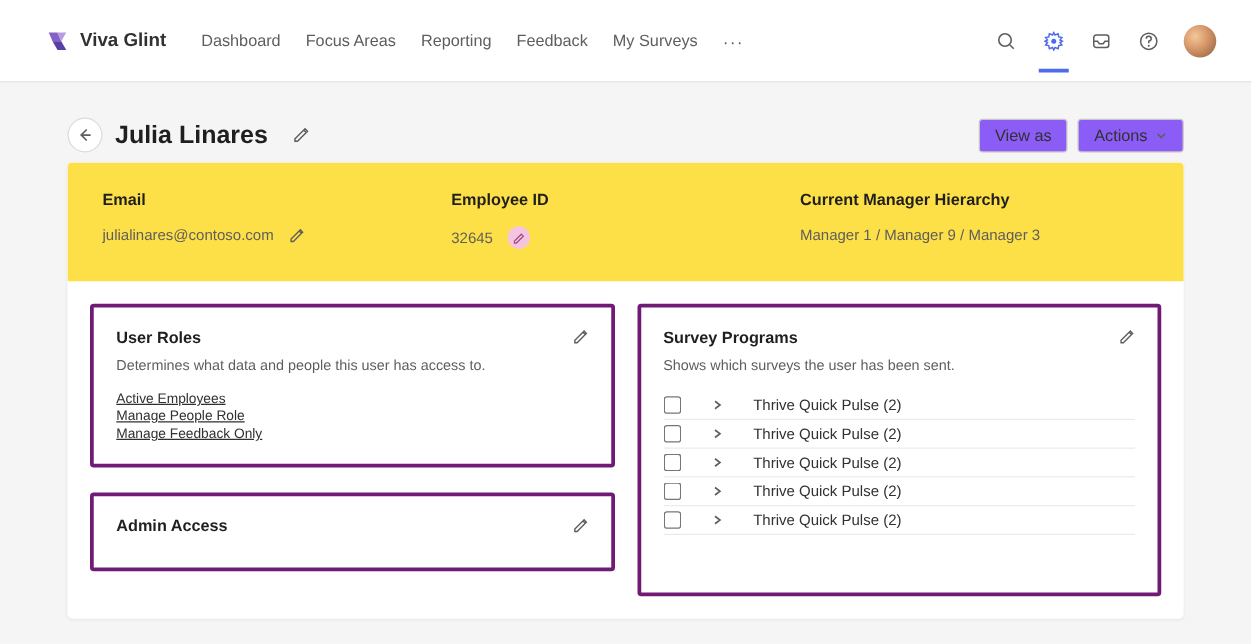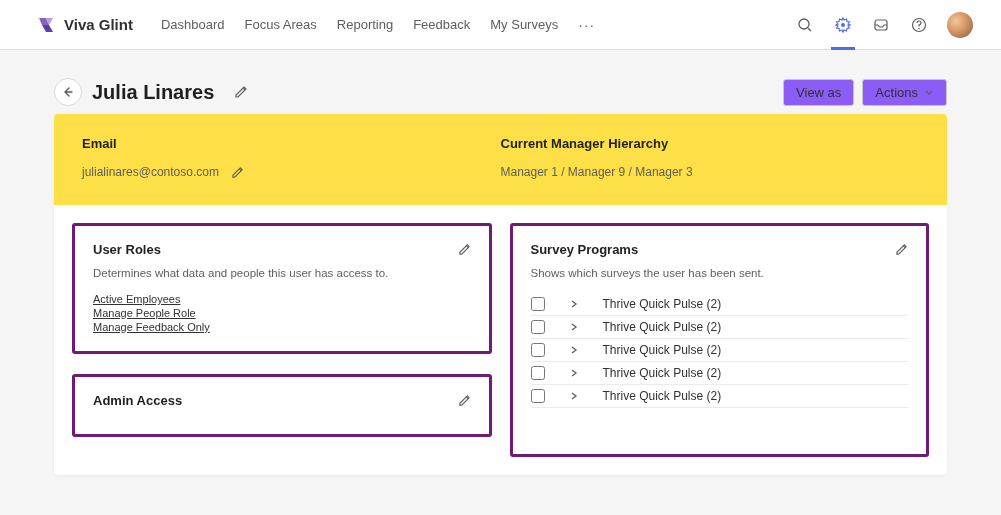--- a/index.html
+++ b/index.html
@@ -9,21 +9,21 @@
     color: #323130;
     font-size: 13px;
     width: 1001px;
     height: 515px;
     overflow: hidden;
   }
 
   
   .topnav {
     background: #fff;
-    height: 50px;
+    height: 66px;
     display: flex;
     align-items: center;
     padding: 0 28px 0 36px;
     border-bottom: 1px solid #e1dfdd;
   }
   .brand {
     display: flex;
     align-items: center;
     gap: 8px;
     margin-right: 28px;
@@ -319,20 +319,31 @@
         <div class="info-value">
           <span>julialinares@contoso.com</span>
           <span class="pencil-icon">
             <svg width="13" height="13" viewBox="0 0 14 14">
                 <path d="M2 12 L2 10 L9 3 L11 5 L4 12 Z M9 3 L10 2 L12 4 L11 5" stroke="#605e5c" stroke-width="1.2" fill="none"></path>
               </svg>
           </span>
         </div>
       </div>
       <div class="info-col">
+        <div class="info-label">Employee ID</div>
+        <div class="info-value">
+          <span>32645</span>
+          <span class="edit-chip">
+            <svg width="11" height="11" viewBox="0 0 14 14">
+                <path d="M2 12 L2 10 L9 3 L11 5 L4 12 Z" stroke="#a24b8b" stroke-width="1.3" fill="none"></path>
+              </svg>
+          </span>
+        </div>
+      </div>
+      <div class="info-col">
         <div class="info-label">Current Manager Hierarchy</div>
         <div class="info-value">
           <span>Manager 1 / Manager 9 / Manager 3</span>
         </div>
       </div>
     </div>
 
     <div class="body-cols">
       <div class="col-left">
 

